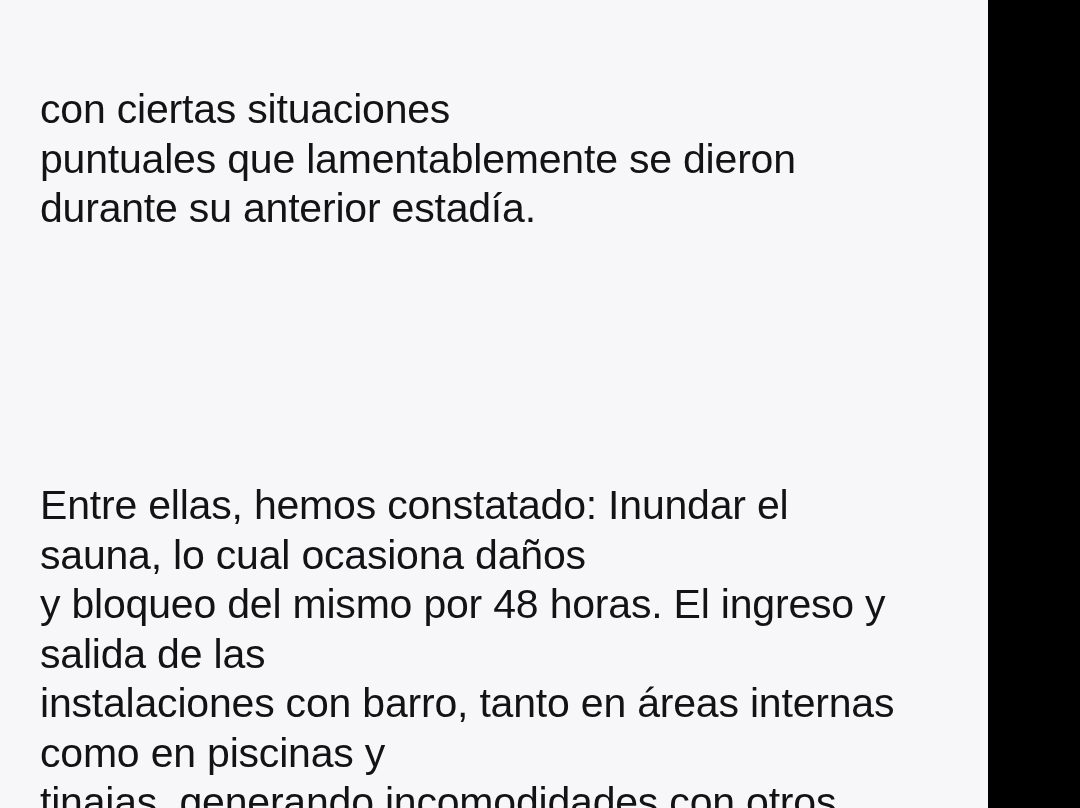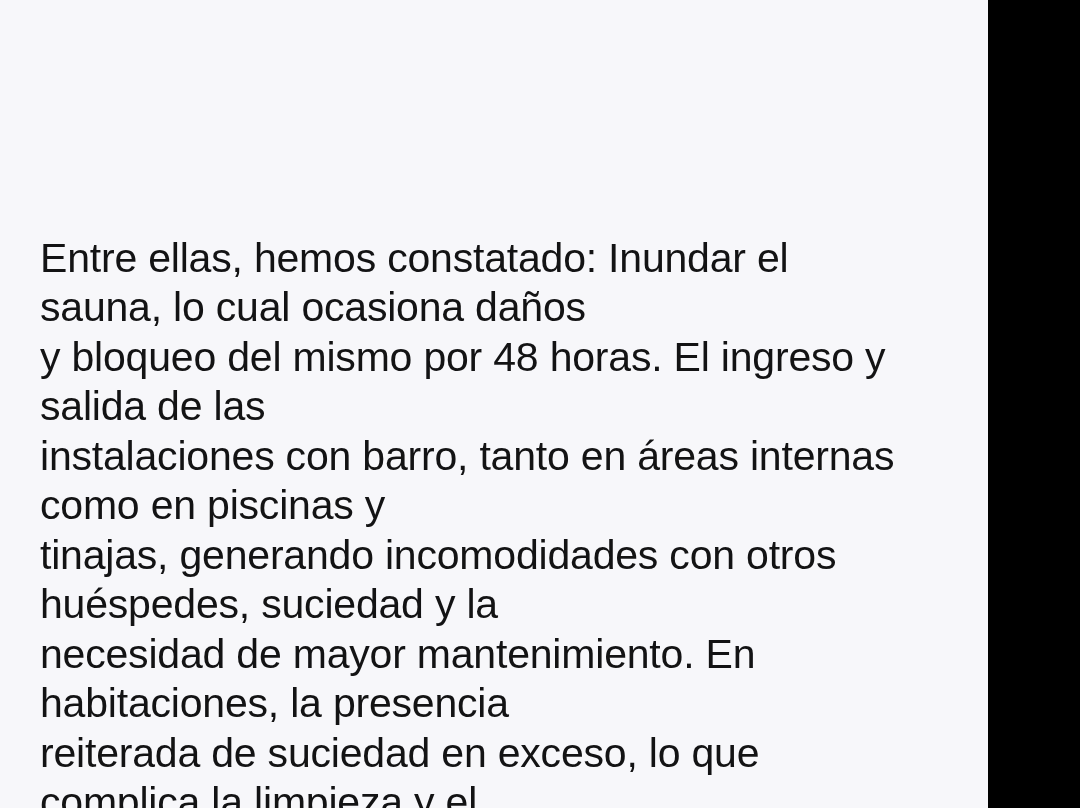--- a/index.html
+++ b/index.html
@@ -55,20 +55,23 @@
   .spacer {
     height: 49.5px;
   }
 </style>
 </head>
 <body>
 
 <div class="screen">
   <div class="page">
     <div class="text-block">
+      <p class="para">con ciertas situaciones
+puntuales que lamentablemente se dieron
+durante su anterior estadía.</p>
       <div class="spacer"></div>
       <p class="para">Entre ellas, hemos constatado: Inundar el
 sauna, lo cual ocasiona daños
 y bloqueo del mismo por 48 horas. El ingreso y
 salida de las
 instalaciones con barro, tanto en áreas internas
 como en piscinas y
 tinajas, generando incomodidades con otros
 huéspedes, suciedad y la
 necesidad de mayor mantenimiento. En

